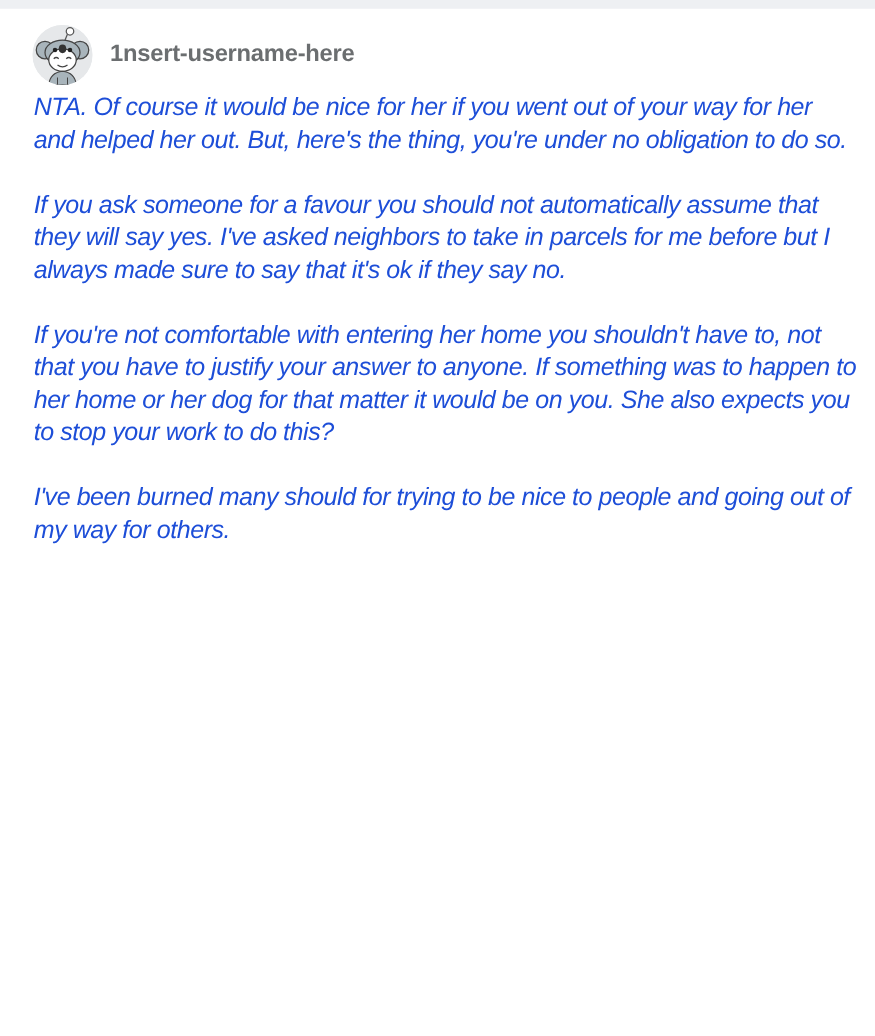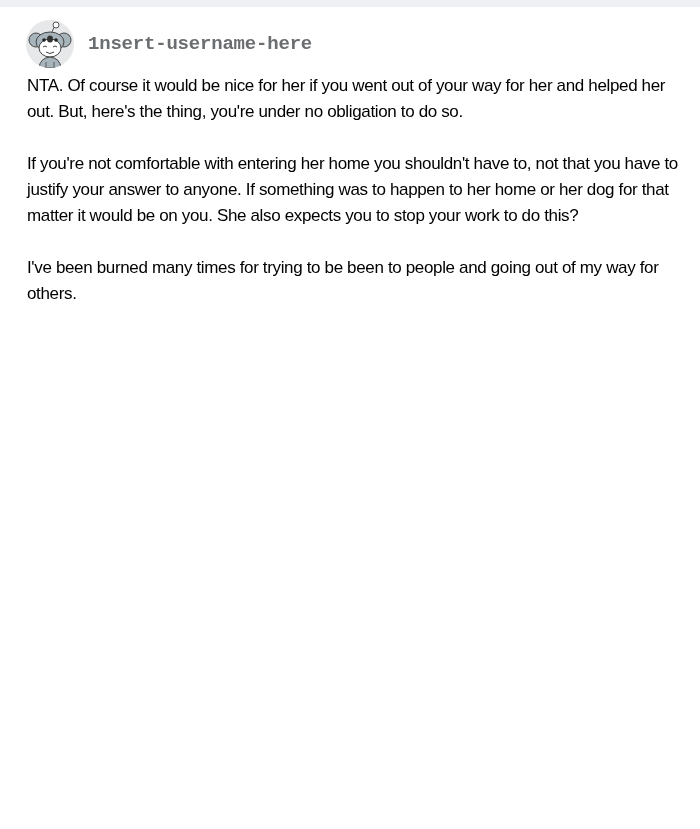--- a/index.html
+++ b/index.html
@@ -47,31 +47,31 @@
     position: absolute;
     left: 0; top: 0;
   }
   .username {
     margin-left: 14px;
     font-size: 19px;
     font-weight: bold;
     color: #6b6e70;
     letter-spacing: -0.2px;
     cursor: pointer;
-    font-family: Liberation Mono, monospace;
   }
   .body {
     position: absolute;
     left: 27px;
     top: 66px;
     width: 660px;
-    color: #000000;
-    font-size: 17px;
+    color: #1d4ed8;
+    font-size: 20px;
     line-height: 26px;
     letter-spacing: -0.35px;
+    font-style: italic;
   }
   .para {
     margin: 0 0 26px 0;
   }
   .para.p1 { width: 655px; }
 </style>
 </head>
 <body>
 
 <div class="top-strip"></div>
@@ -104,16 +104,17 @@
         <path d="M13 48 q1 -10 11 -11 q10 1 11 11 z" fill="#a8b4bb" stroke="#444" stroke-width="1"></path>
         <line x1="20" y1="42" x2="20" y2="48" stroke="#444" stroke-width="0.8"></line>
         <line x1="28" y1="42" x2="28" y2="48" stroke="#444" stroke-width="0.8"></line>
       </svg>
     </div>
     <span class="username">1nsert-username-here</span>
   </div>
 
   <div class="body">
     <p class="para p1">NTA. Of course it would be nice for her if you went out of your way for her and helped her out. But, here's the thing, you're under no obligation to do so.</p>
+    <p class="para">If you ask someone for a favour you should not automatically assume that they will say yes. I've asked neighbors to take in parcels for me before but I always made sure to say that it's ok if they say no.</p>
     <p class="para">If you're not comfortable with entering her home you shouldn't have to, not that you have to justify your answer to anyone. If something was to happen to her home or her dog for that matter it would be on you. She also expects you to stop your work to do this?</p>
-    <p class="para">I've been burned many times for trying to be been to people and going out of my way for others.</p>
+    <p class="para">I've been burned many should for trying to be nice to people and going out of my way for others.</p>
   </div>
 </div>
 
 </body></html>

